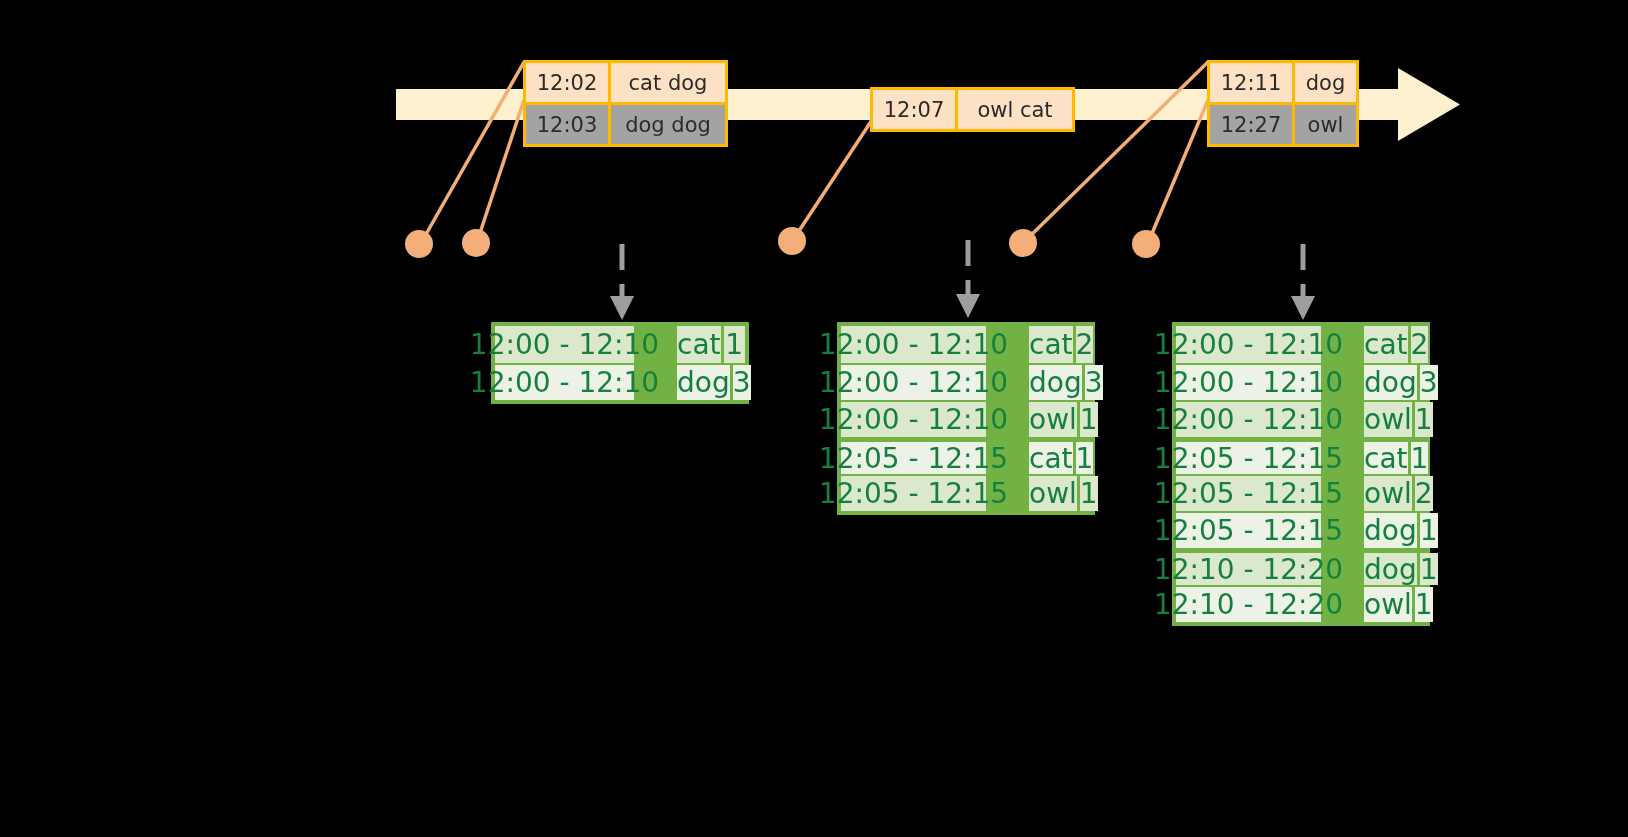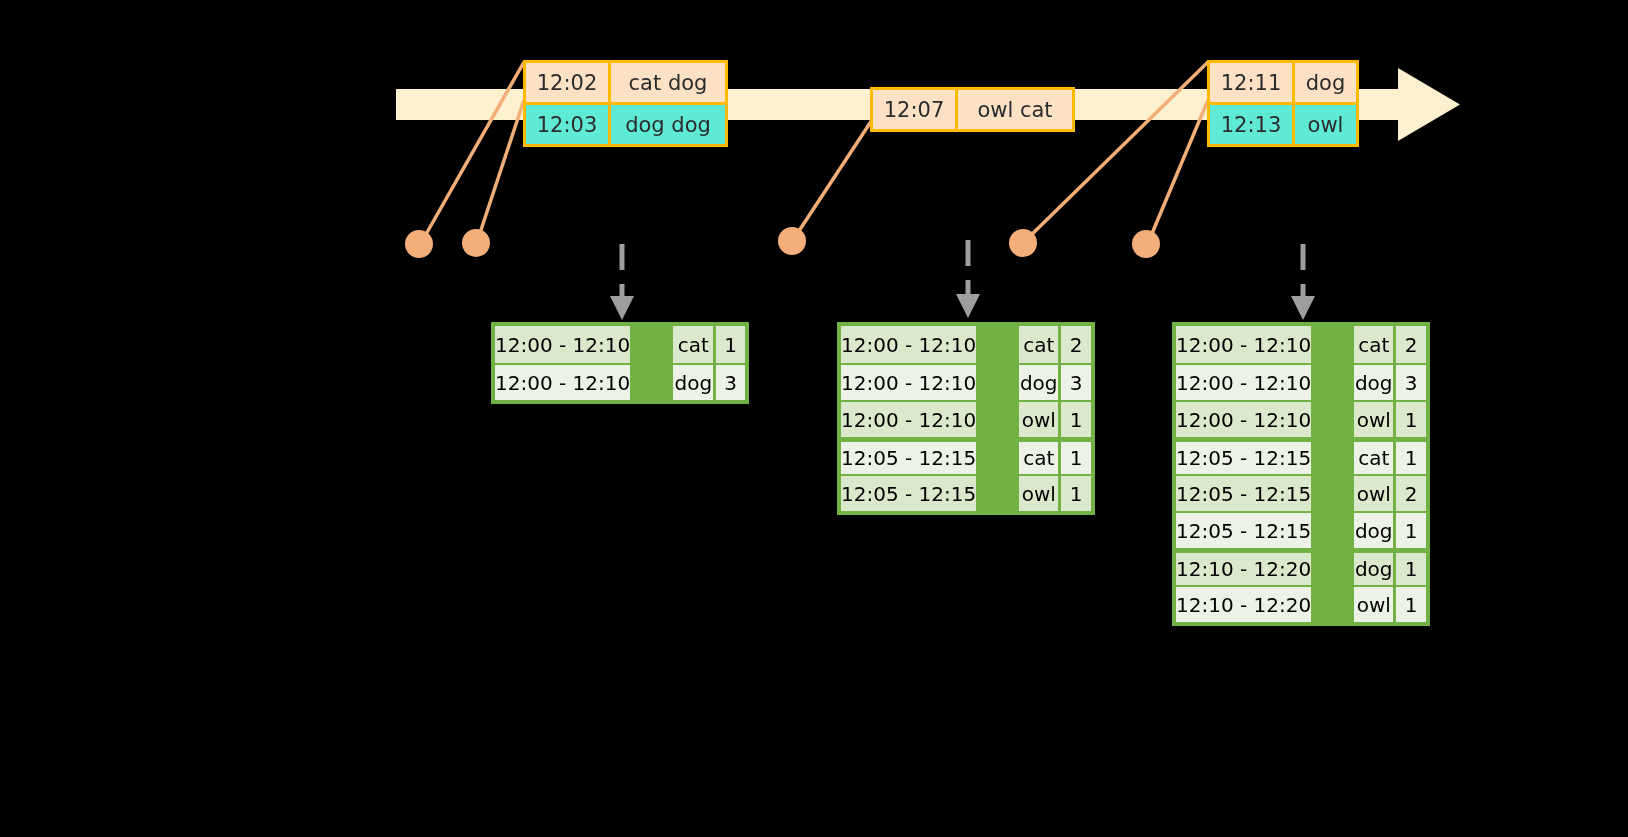--- a/index.html
+++ b/index.html
@@ -41,21 +41,21 @@
   }
   .event-row {
     display: flex;
     flex-direction: row;
     height: 39px;
   }
   .event-row + .event-row {
     border-top: 3px solid #FFB900;
   }
   .event-row.shade-dark .ev-cell { background: #FCE1C4; }
-  .event-row.shade-light .ev-cell { background: #5eead4; }
+  .event-row.shade-light .ev-cell { background: #a3a3a3; }
 
   .ev-cell {
     display: flex;
     align-items: center;
     justify-content: center;
     font-size: 21px;
     color: #2b2b2b;
     box-sizing: border-box;
     white-space: nowrap;
   }
@@ -86,22 +86,22 @@
   .agg-row.group-start + .agg-row,
   .agg-row.group-break { border-top: 5px solid #72B244; }
 
   .agg-row.shade-dark .ag-cell { background: #DCE8CC; }
   .agg-row.shade-light .ag-cell { background: #EDF2E6; }
 
   .ag-cell {
     display: flex;
     align-items: center;
     justify-content: center;
-    font-size: 20px;
-    color: #000000;
+    font-size: 28px;
+    color: #15803d;
     box-sizing: border-box;
     white-space: nowrap;
   }
   .ag-window {
     width: 142px;
     border-right: 3px solid #72B244;
   }
   .ag-key {
     width: 62px;
     border-right: 3px solid #72B244;
@@ -177,21 +177,21 @@
       <div class="ev-cell ev-words">owl cat</div>
     </div>
   </div>
 
   <div class="event-box" style="left:1207px; top:60px; width:152px;">
     <div class="event-row shade-dark">
       <div class="ev-cell ev-time">12:11</div>
       <div class="ev-cell ev-words">dog</div>
     </div>
     <div class="event-row shade-light">
-      <div class="ev-cell ev-time">12:13</div>
+      <div class="ev-cell ev-time">12:27</div>
       <div class="ev-cell ev-words">owl</div>
     </div>
   </div>
 
   <div class="agg-table" style="left:491px; top:322px; width:258px;">
     <div class="agg-row shade-dark">
       <div class="ag-cell ag-window">12:00 - 12:10</div>
       <div class="ag-cell ag-key">cat</div>
       <div class="ag-cell ag-count">1</div>
     </div>

